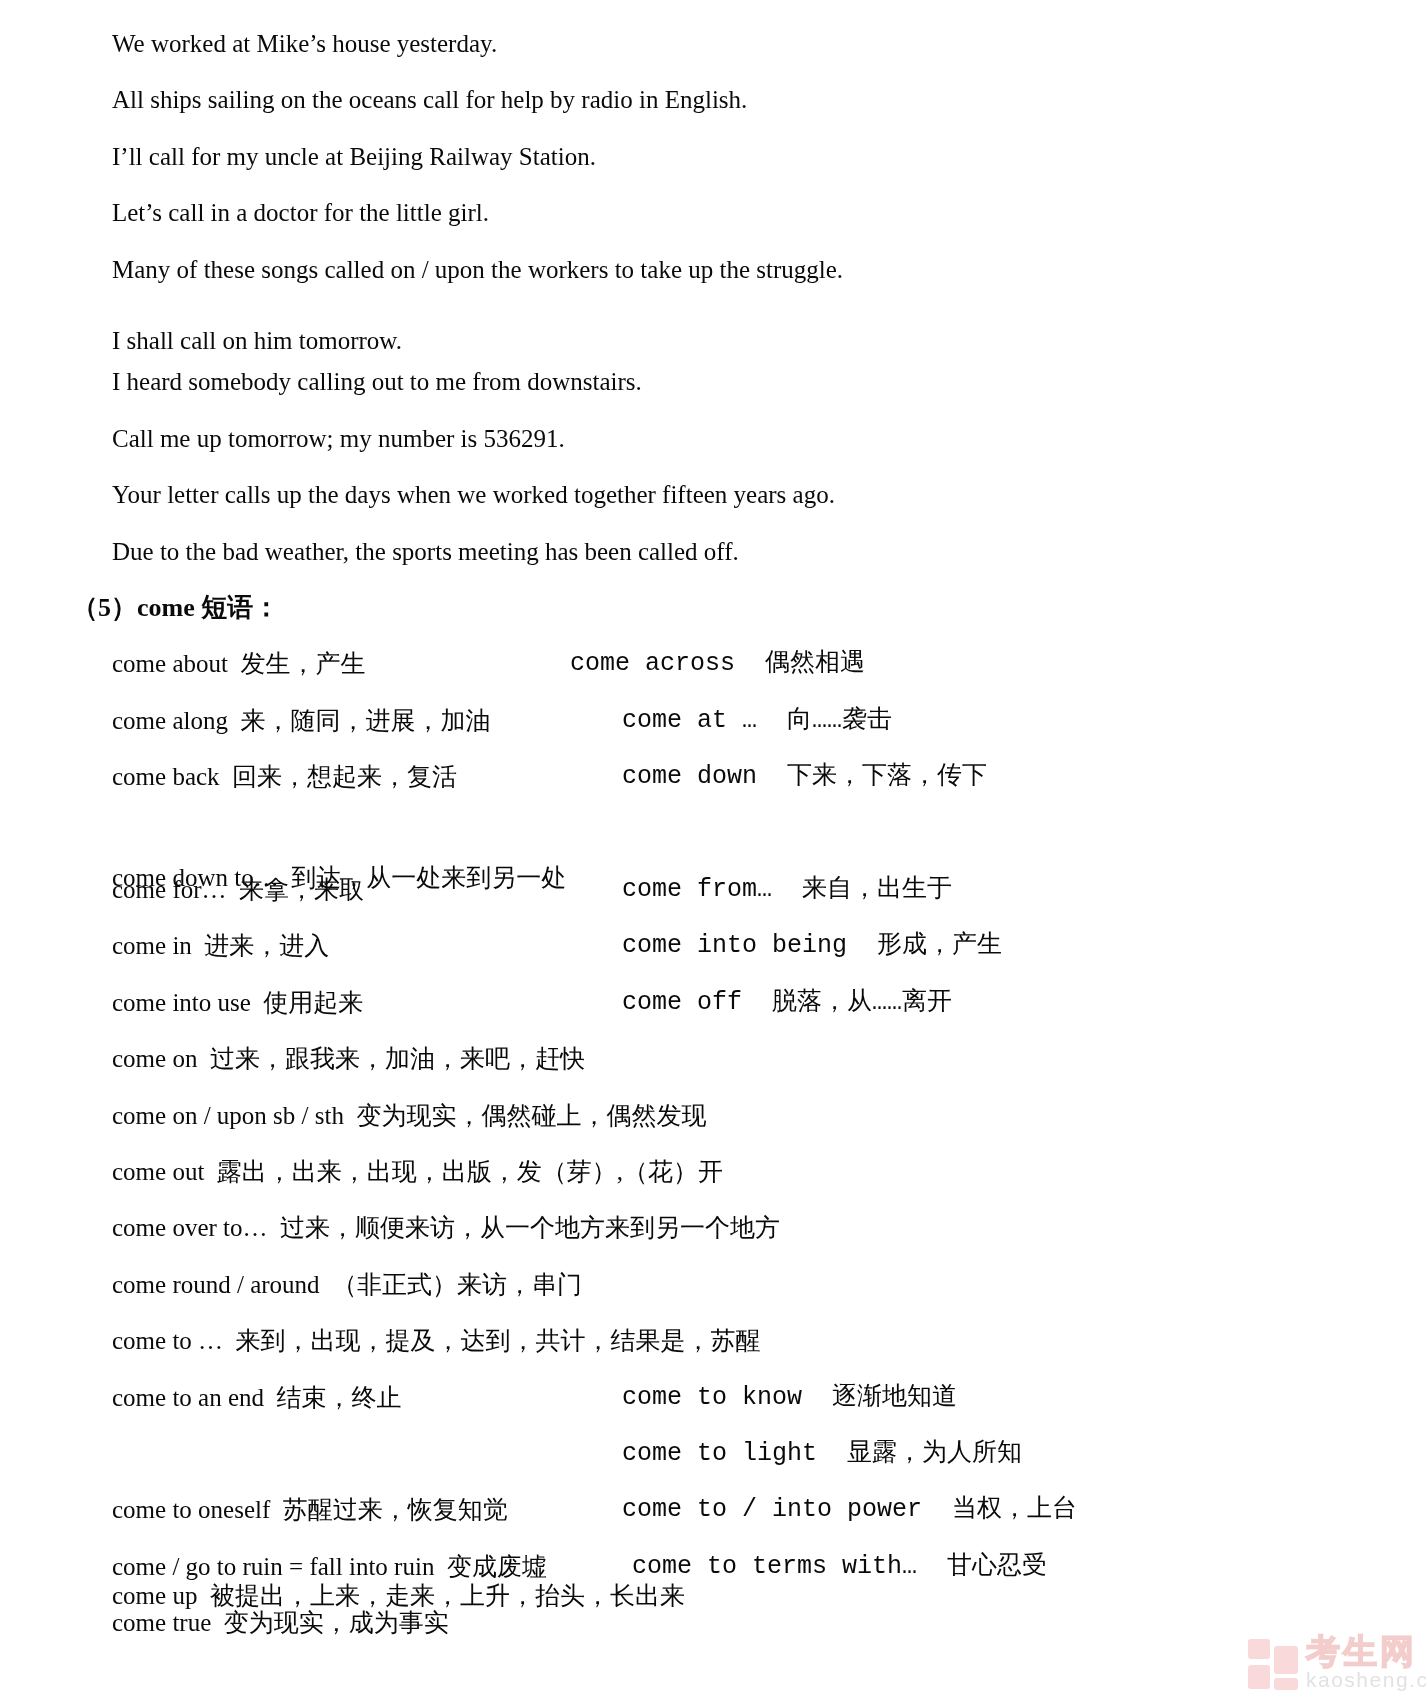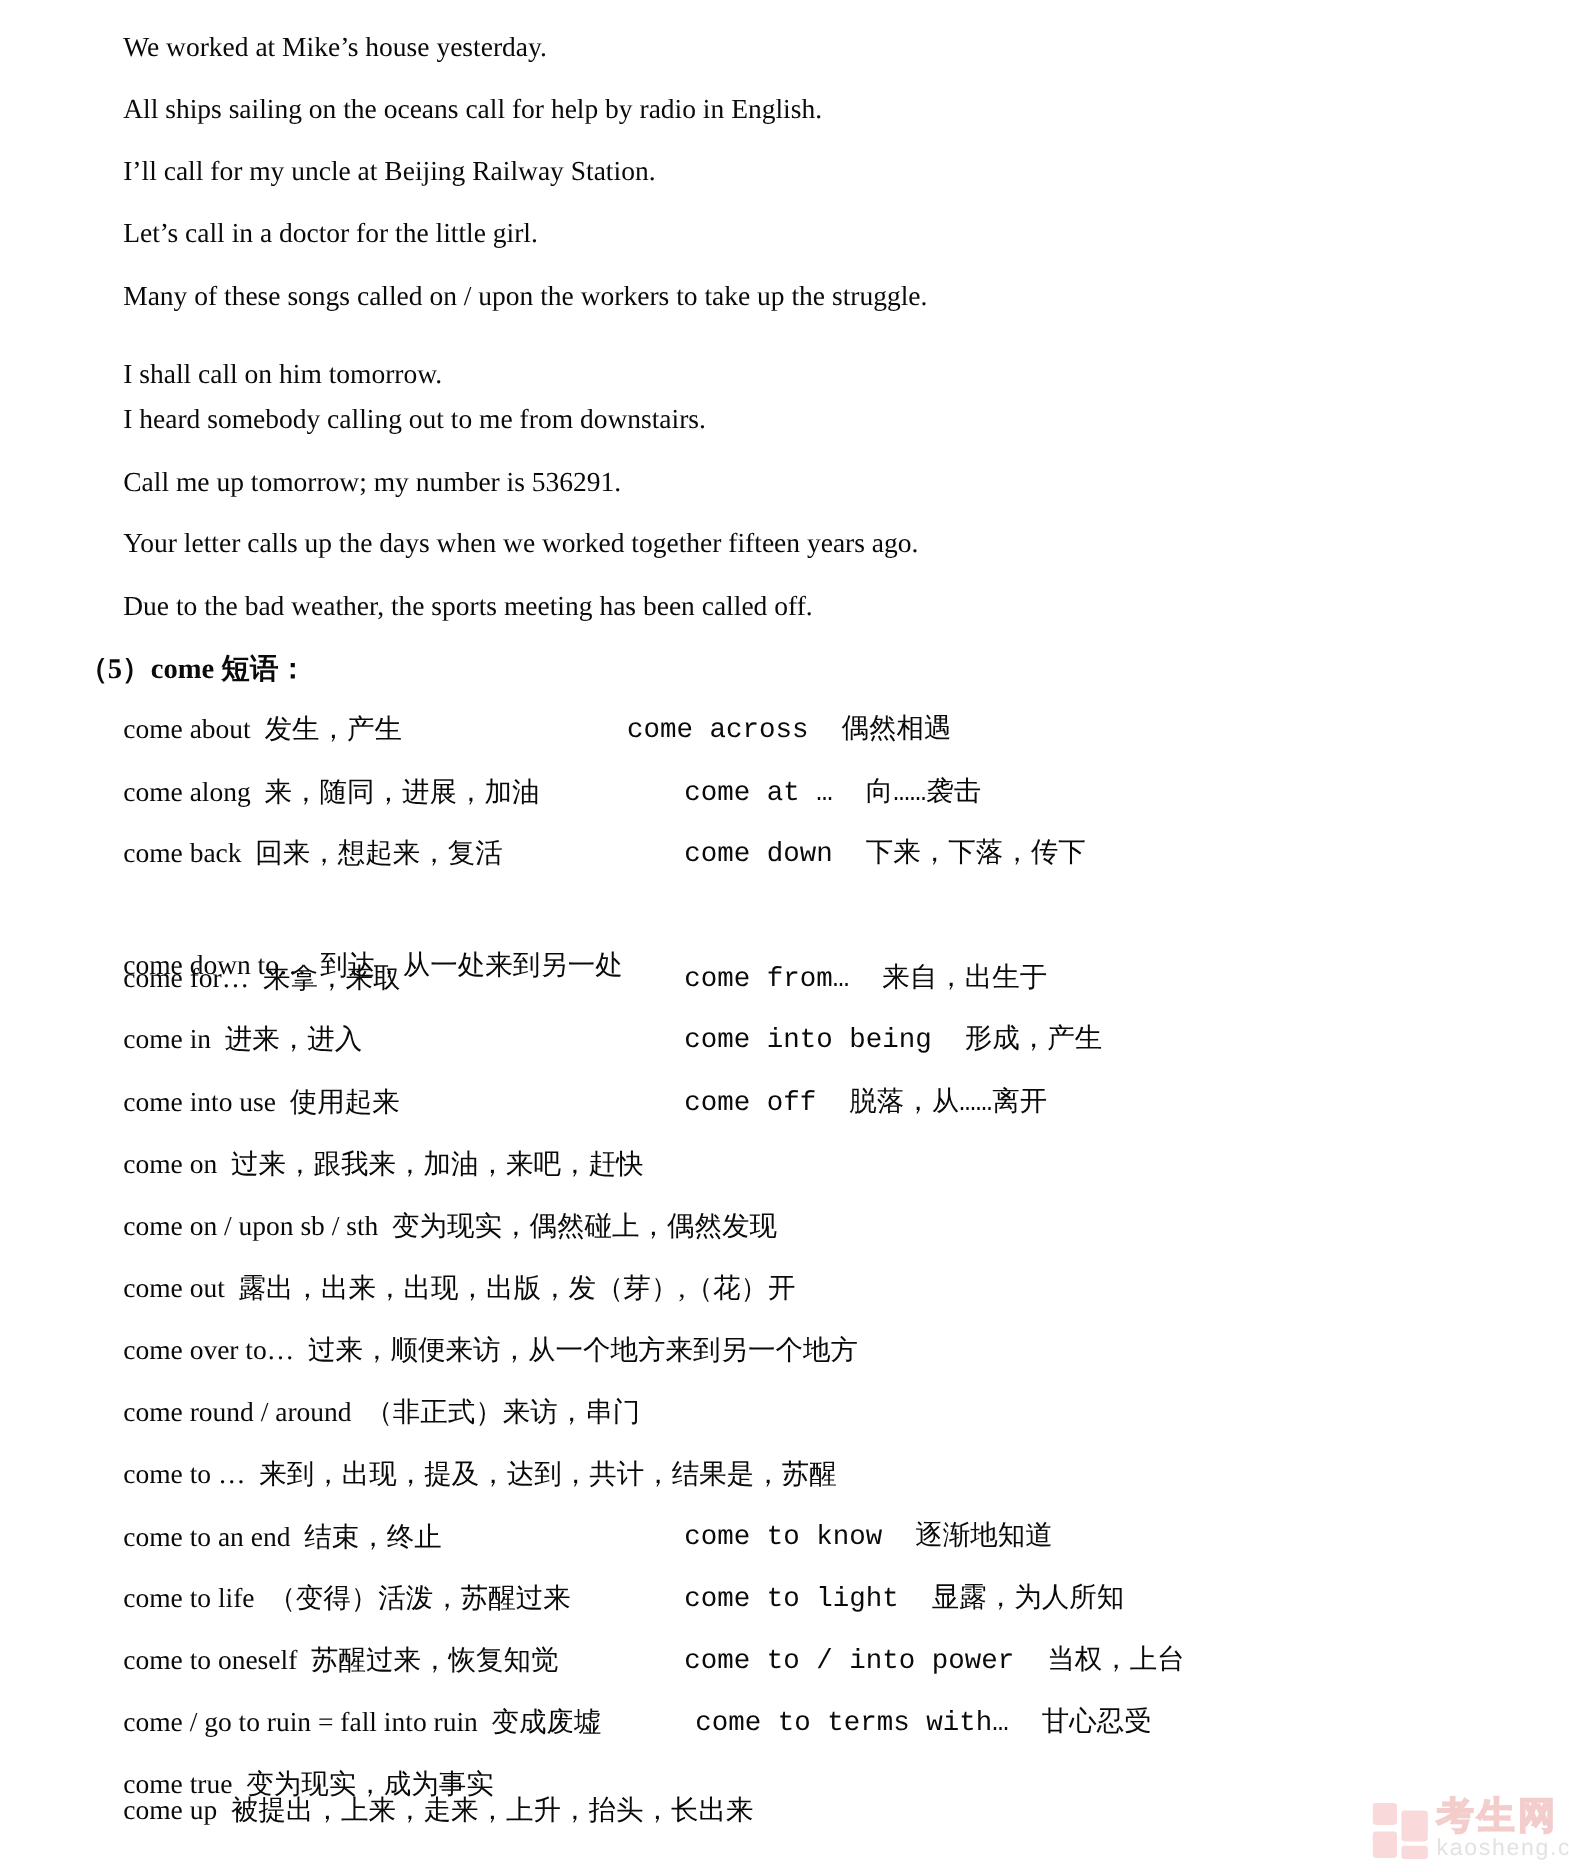--- a/index.html
+++ b/index.html
@@ -66,25 +66,25 @@
   <div class="line" style="top:873px"><span class="c1">come for…  来拿，来取</span><span class="c2" style="left:622px">come from…  来自，出生于</span></div>
   <div class="line" style="top:929.4px"><span class="c1">come in  进来，进入</span><span class="c2" style="left:622px">come into being  形成，产生</span></div>
   <div class="line" style="top:985.8px"><span class="c1">come into use  使用起来</span><span class="c2" style="left:622px">come off  脱落，从……离开</span></div>
   <div class="line" style="top:1042.2px"><span class="c1">come on  过来，跟我来，加油，来吧，赶快</span></div>
   <div class="line" style="top:1098.6px"><span class="c1">come on / upon sb / sth  变为现实，偶然碰上，偶然发现</span></div>
   <div class="line" style="top:1155px"><span class="c1">come out  露出，出来，出现，出版，发（芽）,（花）开</span></div>
   <div class="line" style="top:1211.4px"><span class="c1">come over to…  过来，顺便来访，从一个地方来到另一个地方</span></div>
   <div class="line" style="top:1267.8px"><span class="c1">come round / around  （非正式）来访，串门</span></div>
   <div class="line" style="top:1324.2px"><span class="c1">come to …  来到，出现，提及，达到，共计，结果是，苏醒</span></div>
   <div class="line" style="top:1380.6px"><span class="c1">come to an end  结束，终止</span><span class="c2" style="left:622px">come to know  逐渐地知道</span></div>
-  <div class="line" style="top:1437px"><span class="c1">come to life  （变得）活泼，苏醒过来</span><span class="c2" style="left:622px">come to light  显露，为人所知</span></div>
+  <div class="line" style="top:1437px"><span class="c2" style="left:622px">come to light  显露，为人所知</span></div>
   <div class="line" style="top:1493.4px"><span class="c1">come to oneself  苏醒过来，恢复知觉</span><span class="c2" style="left:622px">come to / into power  当权，上台</span></div>
   <div class="line" style="top:1549.8px"><span class="c1">come / go to ruin = fall into ruin  变成废墟</span><span class="c2" style="left:632px">come to terms with…  甘心忍受</span></div>
   <div class="line" style="top:1606.2px"><span class="c1">come true  变为现实，成为事实</span></div>
-  <div class="line" style="top:1630px"><span class="c1">come up  被提出，上来，走来，上升，抬头，长出来</span></div>
+  <div class="line" style="top:1579px"><span class="c1">come up  被提出，上来，走来，上升，抬头，长出来</span></div>
 
   <div class="watermark">
     <div class="wm-logo">
       <div class="blk b1" style="background: rgb(249, 217, 217);"></div>
         <div class="blk b2" style="background: rgb(249, 217, 217);"></div>
         <div class="blk b3" style="background: rgb(249, 217, 217);"></div>
         <div class="blk b4" style="background: rgb(249, 217, 217);"></div>
     </div>
     <div class="wm-text">
       <div class="wm-name" style="color: rgb(253, 242, 242);">考生网</div>

